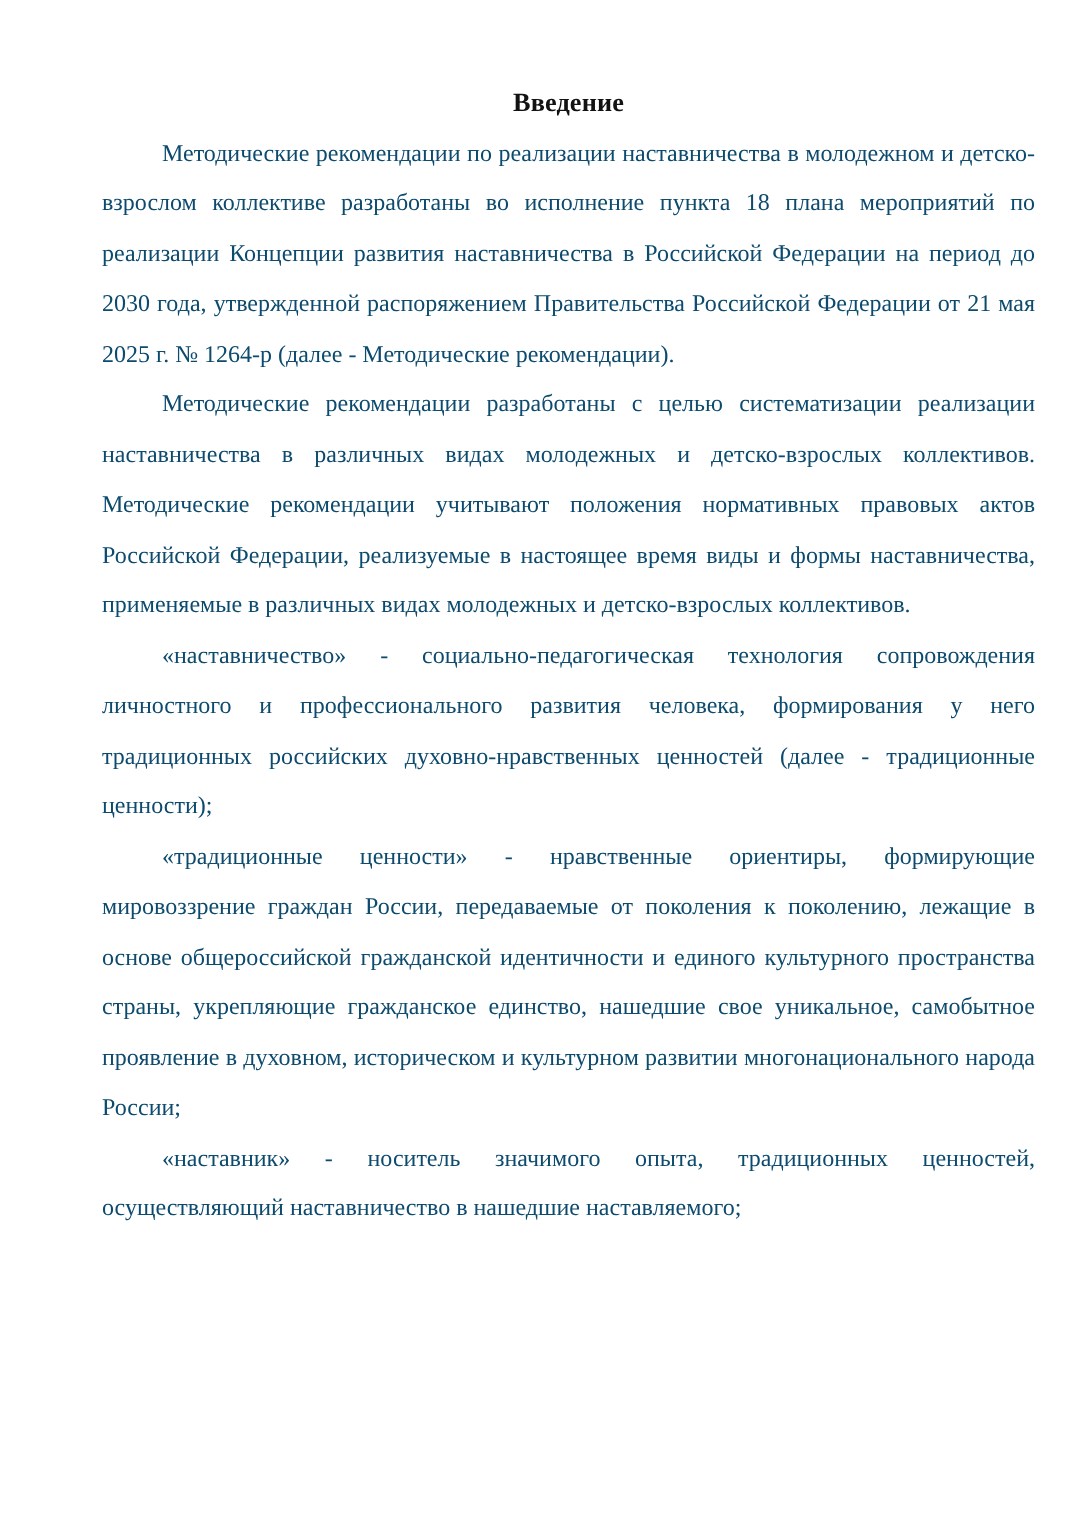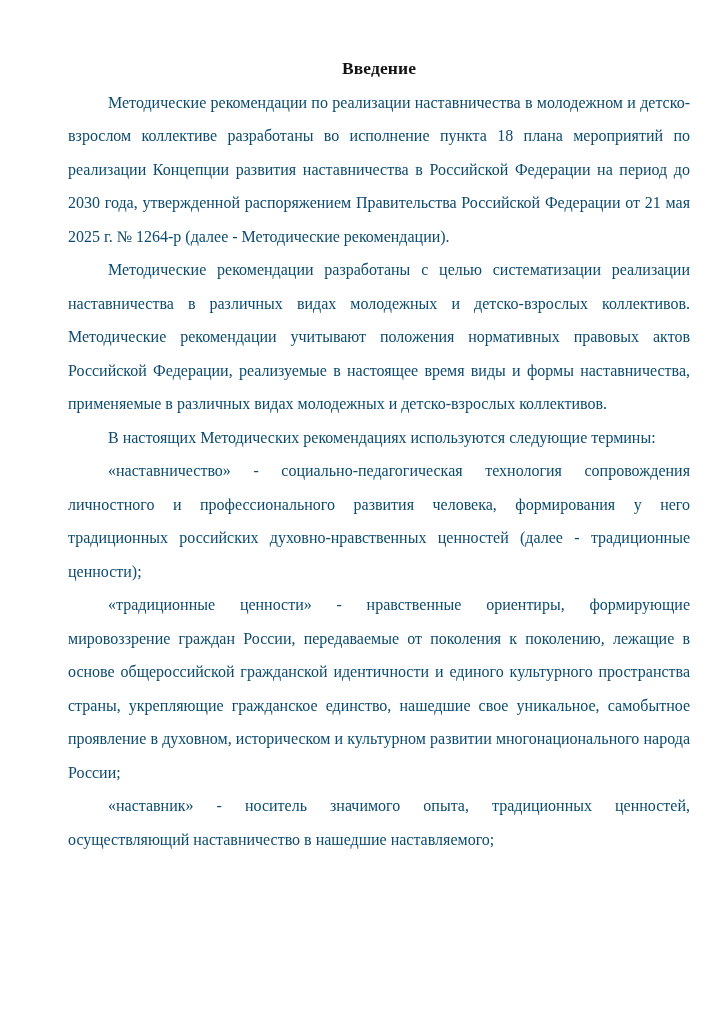--- a/index.html
+++ b/index.html
@@ -54,21 +54,20 @@
 
 <div class="page">
   <div class="content">
 
     <h1 class="doc-title">Введение</h1>
 
     <p class="para">Методические рекомендации по реализации наставничества в молодежном и детско-взрослом коллективе разработаны во исполнение пункта 18 плана мероприятий по реализации Концепции развития наставничества в Российской Федерации на период до 2030 года, утвержденной распоряжением Правительства Российской Федерации от 21 мая 2025 г. № 1264-р (далее - Методические рекомендации).</p>
 
     <p class="para">Методические рекомендации разработаны с целью систематизации реализации наставничества в различных видах молодежных и детско-взрослых коллективов. Методические рекомендации учитывают положения нормативных правовых актов Российской Федерации, реализуемые в настоящее время виды и формы наставничества, применяемые в различных видах молодежных и детско-взрослых коллективов.</p>
 
-    <p class="para">В настоящих Методических рекомендациях используются следующие термины:</p>
 
     <p class="para">«наставничество» - социально-педагогическая технология сопровождения личностного и профессионального развития человека, формирования у него традиционных российских духовно-нравственных ценностей (далее - традиционные ценности);</p>
 
     <p class="para">«традиционные ценности» - нравственные ориентиры, формирующие мировоззрение граждан России, передаваемые от поколения к поколению, лежащие в основе общероссийской гражданской идентичности и единого культурного пространства страны, укрепляющие гражданское единство, нашедшие свое уникальное, самобытное проявление в духовном, историческом и культурном развитии многонационального народа России;</p>
 
     <p class="para">«наставник» - носитель значимого опыта, традиционных ценностей, осуществляющий наставничество в нашедшие наставляемого;</p>
 
 
   </div>
 </div>

